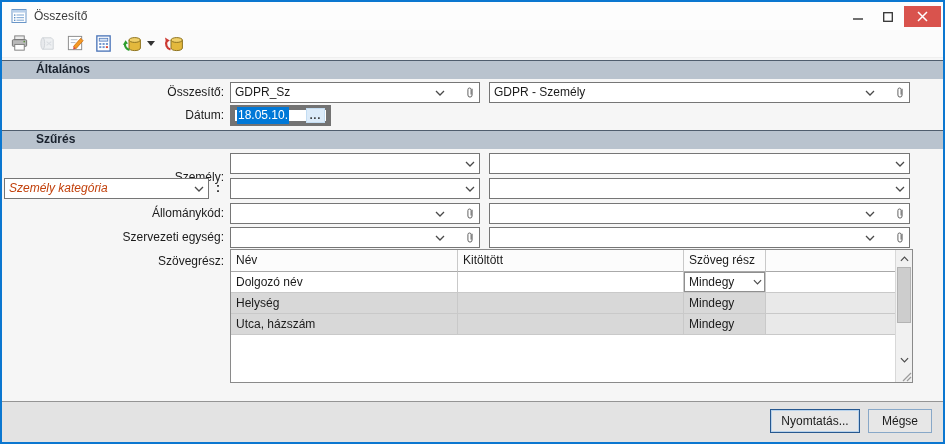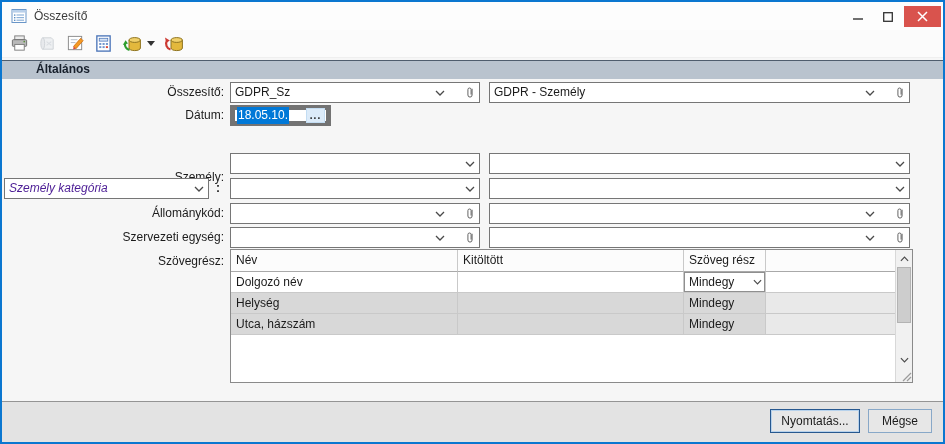--- a/index.html
+++ b/index.html
@@ -26,21 +26,21 @@
   .hdr1{top:58px}
   .hdr2{top:128px}
   
   .lbl{position:absolute;left:0;width:222px;text-align:right;height:21px;line-height:21px;white-space:nowrap;}
   
   .combo{position:absolute;height:21px;box-sizing:border-box;border:1px solid #767676;background:#fff;
     display:flex;align-items:center;padding:0 4px;gap:20px;}
   .combo .cv{flex:1;white-space:nowrap;overflow:hidden;line-height:19px;}
   .c1{left:228px;width:250px;}
   .c2{left:487px;width:421px;align-items:center;}
-  .ph .cv{font-style:italic;color:#4c1d95;}
+  .ph .cv{font-style:italic;color:#c2410c;}
   .colon{position:absolute;left:211px;width:10px;text-align:center;font-weight:bold;}
   
   .datefield{position:absolute;left:228px;top:103px;width:101px;height:21px;box-sizing:border-box;
     border:5px solid #737373;background:#fff;display:flex;align-items:center;padding:1px 1px 1px 2px;}
   .sel{background:#0078d7;color:#fff;padding:0 1px;line-height:17px;}
   .browse{margin-left:auto;width:19px;height:15px;background:#dcebf9;border:1px solid #c3ddf3;box-sizing:border-box;
     display:flex;align-items:center;justify-content:center;font-weight:bold;font-size:10px;letter-spacing:1px;color:#222;line-height:8px;}
   
   .table{position:absolute;left:228px;top:247px;width:683px;height:134px;box-sizing:border-box;
     border:1px solid #8a8a8a;background:#fff;display:flex;}
@@ -187,20 +187,21 @@
         <path d="M8.5 4 v7 a2.5 2.5 0 0 1 -5 0 V4.5 a1.9 1.9 0 0 1 3.8 0 V10" fill="none" stroke="#555" stroke-width="1.1" stroke-linecap="round"></path>
       </svg>
   </div>
 
   <div class="lbl" style="top:103px">Dátum:</div>
   <div class="datefield">
     <span class="sel">18.05.10.</span>
     <span class="browse">...</span>
   </div>
 
+  <div class="sechdr hdr2">Szűrés</div>
 
   <div class="lbl" style="top:165px">Személy:</div>
   <div class="combo c1" style="top:151px">
     <span class="cv"></span>
     <svg width="10" height="6" viewBox="0 0 10 6">
         <polyline points="1,1 5,5 9,1" fill="none" stroke="#4a4a4a" stroke-width="1.3"></polyline>
       </svg>
   </div>
   <div class="combo c2" style="top:151px">
     <span class="cv"></span>

